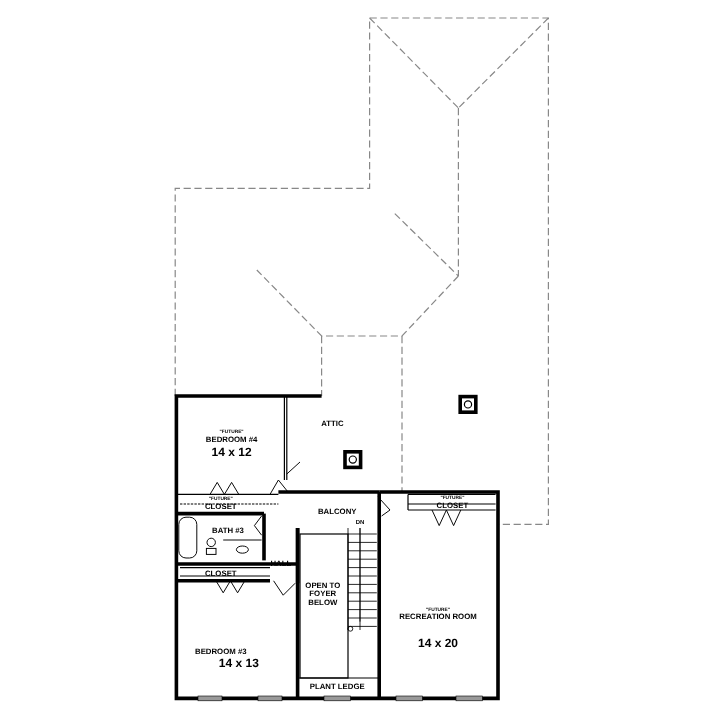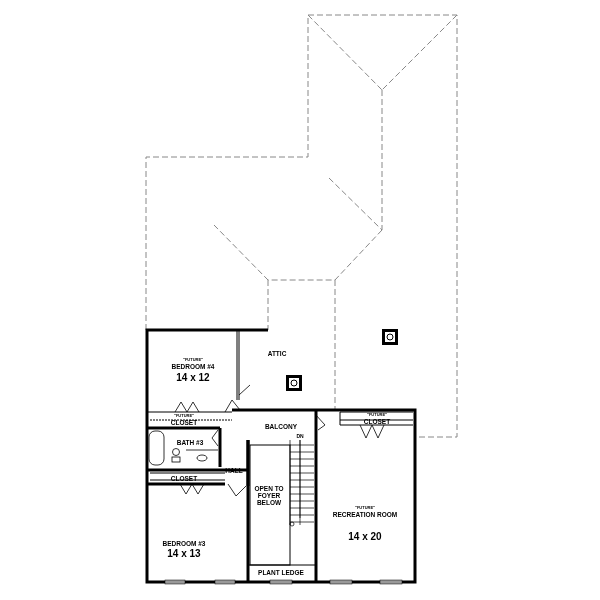--- a/index.html
+++ b/index.html
@@ -118,21 +118,21 @@
 <div class="lbl tiny" style="left:184px;top:414px">"FUTURE"</div>
 <div class="lbl sm" style="left:184px;top:420px">CLOSET</div>
 
 <div class="lbl sm" style="left:190px;top:440px">BATH #3</div>
 
 <div class="lbl sm" style="left:234px;top:468px">HALL</div>
 
 <div class="lbl sm" style="left:184px;top:476px">CLOSET</div>
 
 <div class="lbl sm" style="left:184px;top:541px">BEDROOM #3</div>
-<div class="lbl dim" style="left:184px;top:549px">14 x 13</div>
+<div class="lbl dim" style="left:199px;top:549px">14 x 13</div>
 
 <div class="lbl sm" style="left:281px;top:424px">BALCONY</div>
 <div class="lbl tiny" style="left:300px;top:434px;font-size:5px">DN</div>
 
 <div class="lbl sm" style="left:269px;top:486px">OPEN TO</div>
 <div class="lbl sm" style="left:269px;top:493px">FOYER</div>
 <div class="lbl sm" style="left:269px;top:500px">BELOW</div>
 
 <div class="lbl sm" style="left:281px;top:570px">PLANT LEDGE</div>
 

